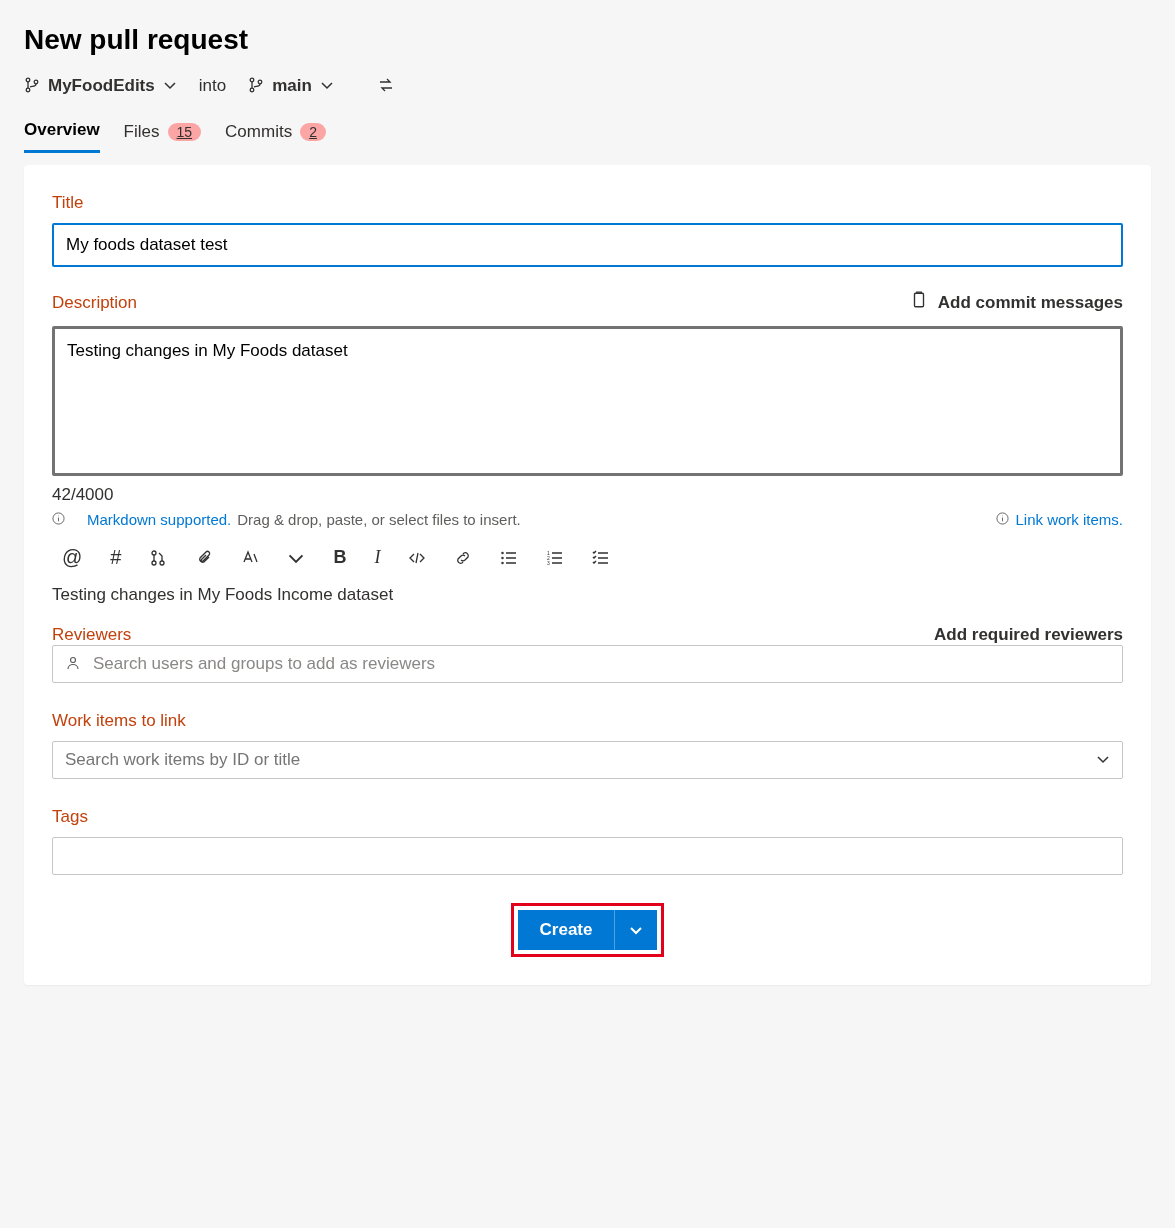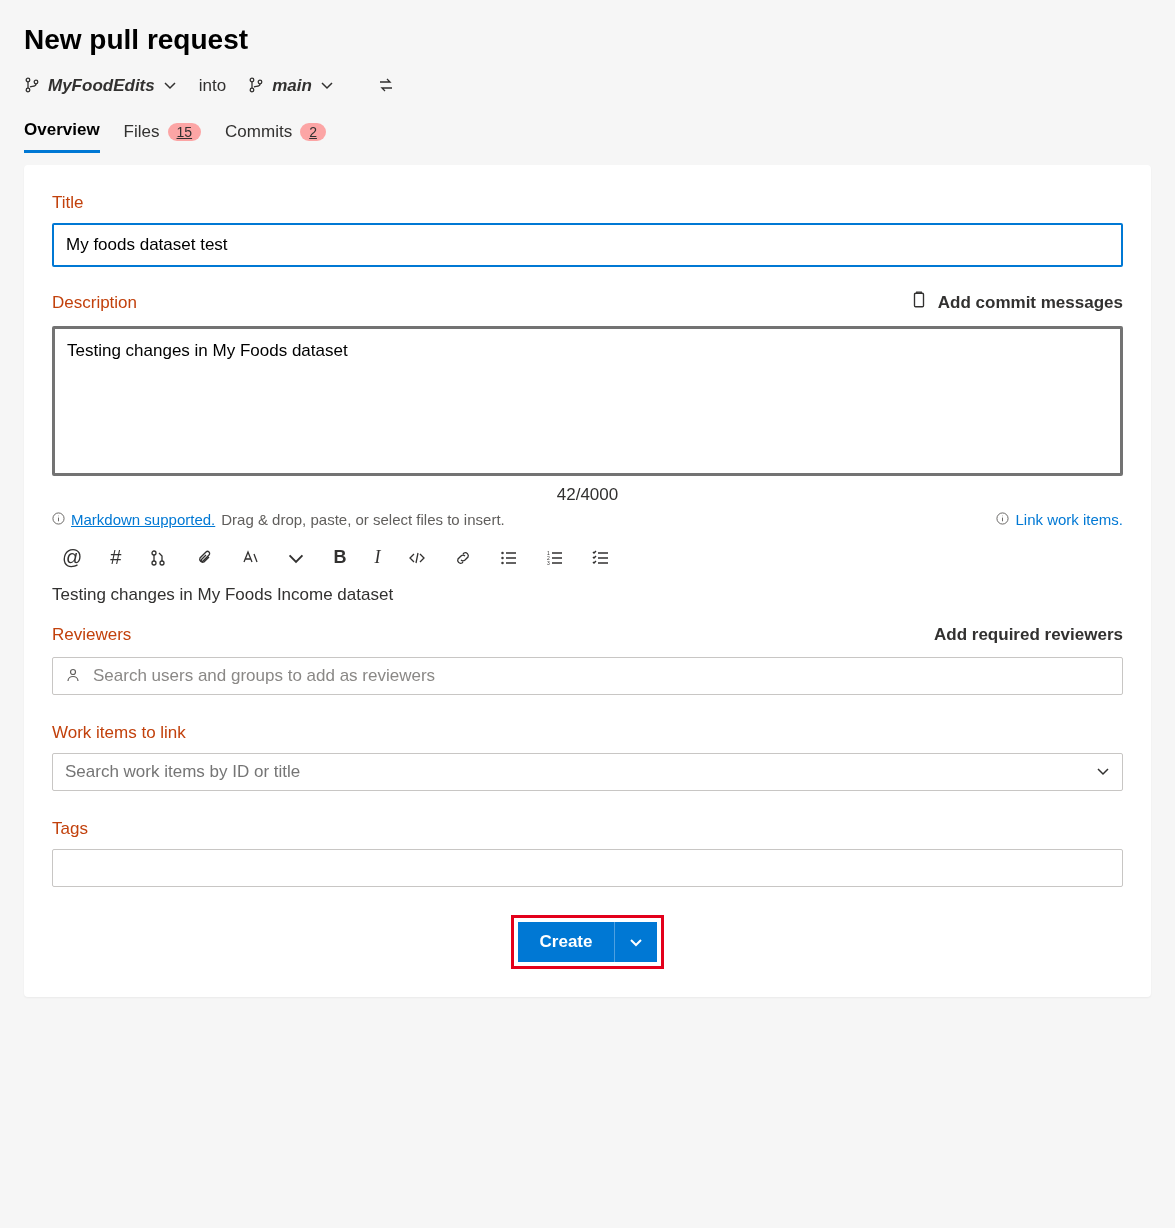--- a/index.html
+++ b/index.html
@@ -20,21 +20,20 @@
       display: flex;
       align-items: center;
       gap: 14px;
       margin-bottom: 24px;
     }
     .branch-item {
       display: flex;
       align-items: center;
       gap: 8px;
       cursor: pointer;
-      font-style: italic;
     }
     .branch-icon svg { width: 16px; height: 16px; }
     .branch-name { font-weight: 600; font-size: 17px; }
     .chevron svg { width: 14px; height: 14px; }
     .into-text { font-size: 17px; color: #323130; padding: 0 8px; }
     .swap-btn { margin-left: 30px; cursor: pointer; }
     .swap-btn svg { width: 16px; height: 16px; }
     .tabs {
       display: flex;
       gap: 24px;
@@ -102,36 +101,36 @@
       min-height: 150px;
       padding: 12px;
       font-size: 17px;
       border: 3px solid #737373;
       border-radius: 2px;
       resize: none;
       font-family: inherit;
       outline: none;
     }
     .char-count {
-      text-align: center;
+      text-align: left;
       font-size: 17px;
       margin-top: 6px;
       color: #323130;
     }
     .helper-row {
       display: flex;
       justify-content: space-between;
       align-items: center;
       font-size: 15px;
       margin-top: 6px;
       margin-bottom: 10px;
     }
     .helper-left { display: flex; align-items: center; gap: 6px; color: #605e5c; }
     .info-icon svg { width: 13px; height: 13px; }
-    .md-link { color: #0078d4; text-decoration: underline; cursor: pointer; }
+    .md-link { color: #0078d4; cursor: pointer; margin-left: 16px; }
     .link-work { display: flex; align-items: center; gap: 6px; color: #0078d4; cursor: pointer; }
     .toolbar {
       display: flex;
       gap: 28px;
       padding: 8px 0 16px 10px;
       align-items: center;
     }
     .tool-btn { cursor: pointer; display:flex; align-items:center; }
     .tool-btn svg { width: 18px; height: 18px; }
     .tool-at { font-size: 20px; font-weight: 400; }
@@ -139,21 +138,20 @@
     .tool-bold { font-size: 18px; font-weight: 700; }
     .tool-italic { font-size: 18px; font-style: italic; font-family: serif; }
     .preview-text {
       font-size: 17px;
       margin-bottom: 20px;
     }
     .section-header {
       display: flex;
       justify-content: space-between;
       align-items: center;
-      margin-bottom: 12px;
       gap: 36px;
     }
     .section-action {
       font-weight: 600;
       font-size: 17px;
       cursor: pointer;
     }
     .search-box {
       width: 100%;
       display: flex;

